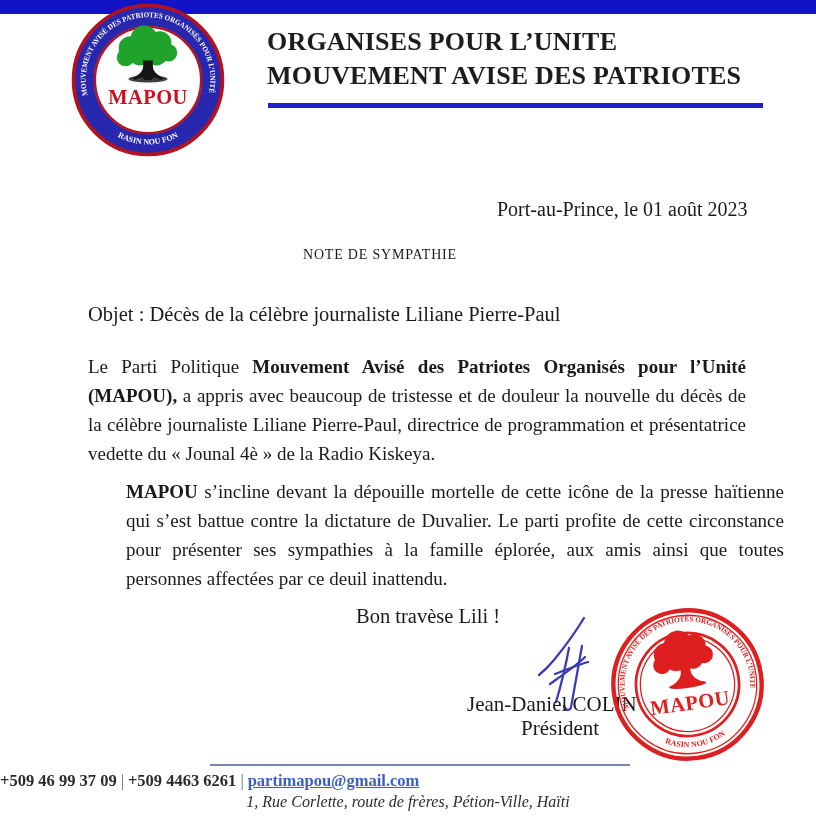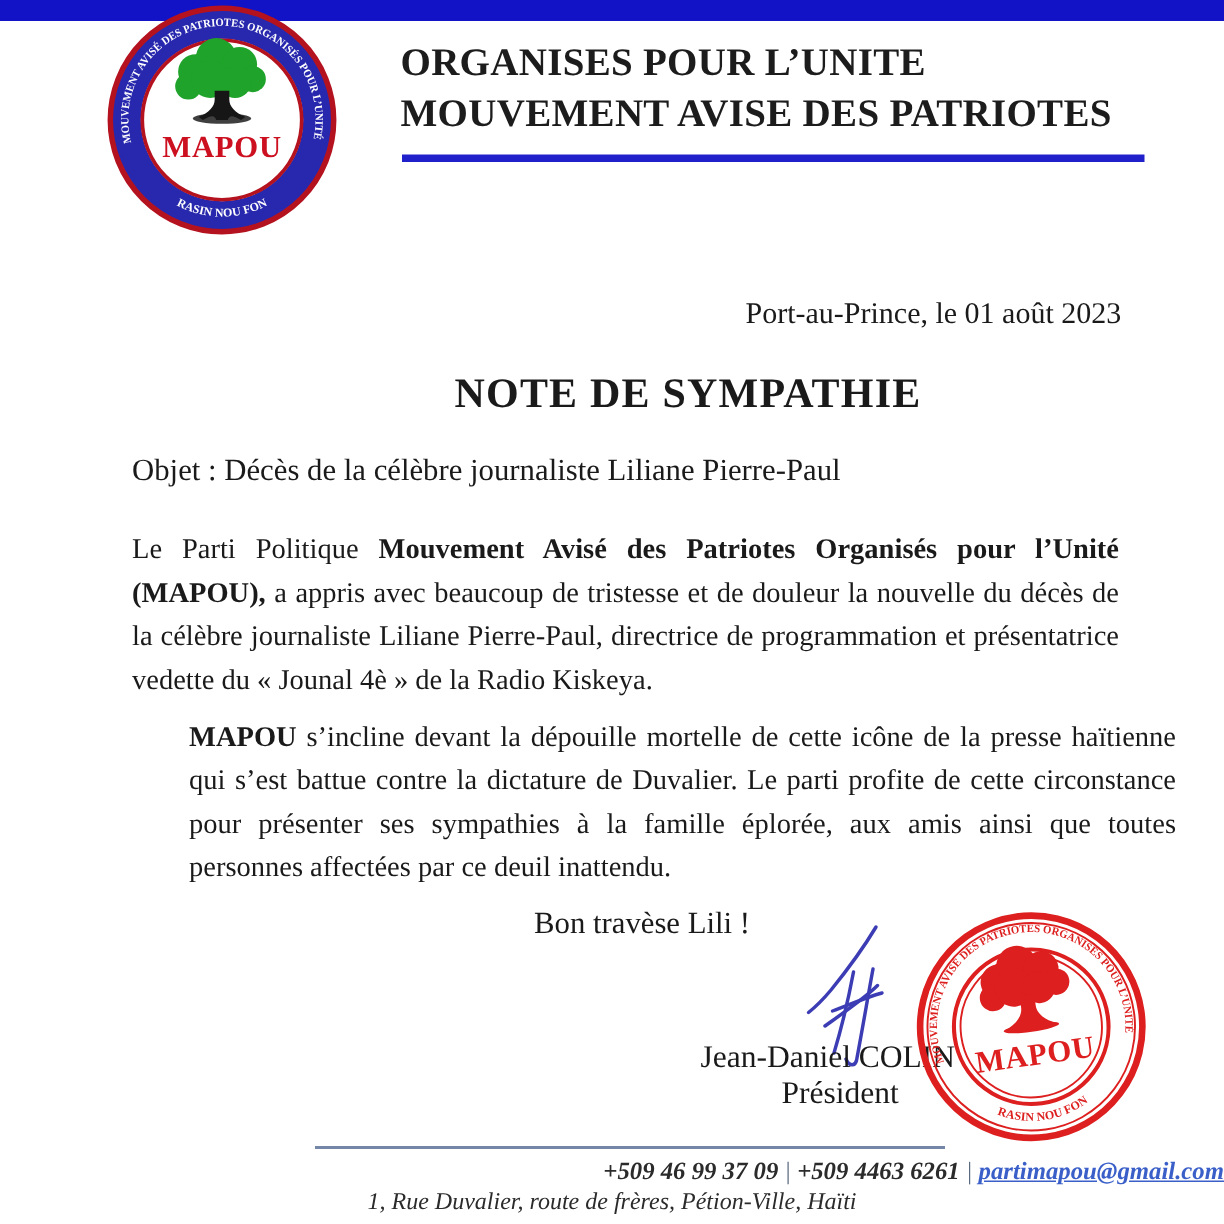--- a/index.html
+++ b/index.html
@@ -10,38 +10,38 @@
   
   .topbar{left:0;top:0;width:816px;height:14px;background:#1212c6;}
 
   
   .org-title{left:267px;top:25px;width:520px;font-weight:bold;font-size:26px;
              line-height:34px;color:#1c1c1c;letter-spacing:.2px;}
   .title-rule{left:268px;top:103px;width:495px;height:5px;background:#2121cc;}
 
   
   .dateline{left:473px;top:198px;font-size:20px;margin-left:24px;}
-  .note-heading{left:303px;top:247px;font-size:28px;font-weight:bold;letter-spacing:.8px;}
+  .note-heading{left:303px;top:247px;font-size:14px;font-weight:normal;letter-spacing:.8px;}
   .subject{left:88px;top:303px;font-size:20.5px;}
   .para{left:88px;width:658px;font-size:19px;line-height:29px;text-align:justify;}
   .para1{top:352px;}
   .para2{top:477px;margin-left:38px;}
   .farewell{left:356px;top:605px;font-size:20.5px;}
 
   .signer-name{left:467px;top:692px;font-size:21px;}
   .signer-title{left:521px;top:716px;font-size:21px;font-weight:normal;}
 
   .signature-svg{left:520px;top:612px;width:100px;height:104px;}
   .logo-svg{left:70px;top:2px;width:156px;height:156px;}
   .stamp-svg{left:609px;top:606px;width:157px;height:157px;transform:rotate(-8deg);}
 
   
   .footer-rule{left:210px;top:764px;width:420px;height:2px;background:#7487a9;}
-  .footer-line1{left:0;top:771px;width:816px;text-align:right;
-                font-size:16.5px;font-weight:bold;font-style:italic;color:#2b2b2b;}
+  .footer-line1{left:0;top:771px;width:816px;text-align:left;
+                font-size:16.5px;font-weight:bold;color:#2b2b2b;}
   .footer-line2{left:0;top:793px;width:816px;text-align:center;
                 font-size:16px;font-style:italic;color:#2b2b2b;}
   .footer-sep{color:#5a6a80;font-weight:normal;padding:0 4px;}
   .email-link{color:#3a5fc8;text-decoration:underline;cursor:pointer;}
 </style>
 </head>
 <body>
 
 <div class="abs topbar"></div>
 
@@ -131,13 +131,13 @@
     <circle cx="72" cy="52" r="13"></circle>
     <circle cx="89" cy="54" r="11"></circle>
     <path d="M 75,58 L 75,66 C 75,72 70,77 62,80 L 80,81 L 98,80 C 90,77 85,72 85,66 L 85,58 Z"></path>
     <ellipse cx="80" cy="80.5" rx="19" ry="3"></ellipse>
   </g>
   <text x="80" y="106" text-anchor="middle" font-family="Liberation Serif, DejaVu Serif, serif" font-size="21" font-weight="bold" letter-spacing="0.5" fill="#dd1f1f">MAPOU</text>
 </svg>
 
 <div class="abs footer-rule"></div>
 <div class="abs footer-line1"><span>+509 46 99 37 09</span><span class="footer-sep">|</span><span>+509 4463 6261</span><span class="footer-sep">|</span><span class="email-link">partimapou@gmail.com</span></div>
-<div class="abs footer-line2">1, Rue Duvalier, route de frères, Pétion-Ville, Haïti</div>
+<div class="abs footer-line2">1, Rue Corlette, route de frères, Pétion-Ville, Haïti</div>
 
 </body></html>

